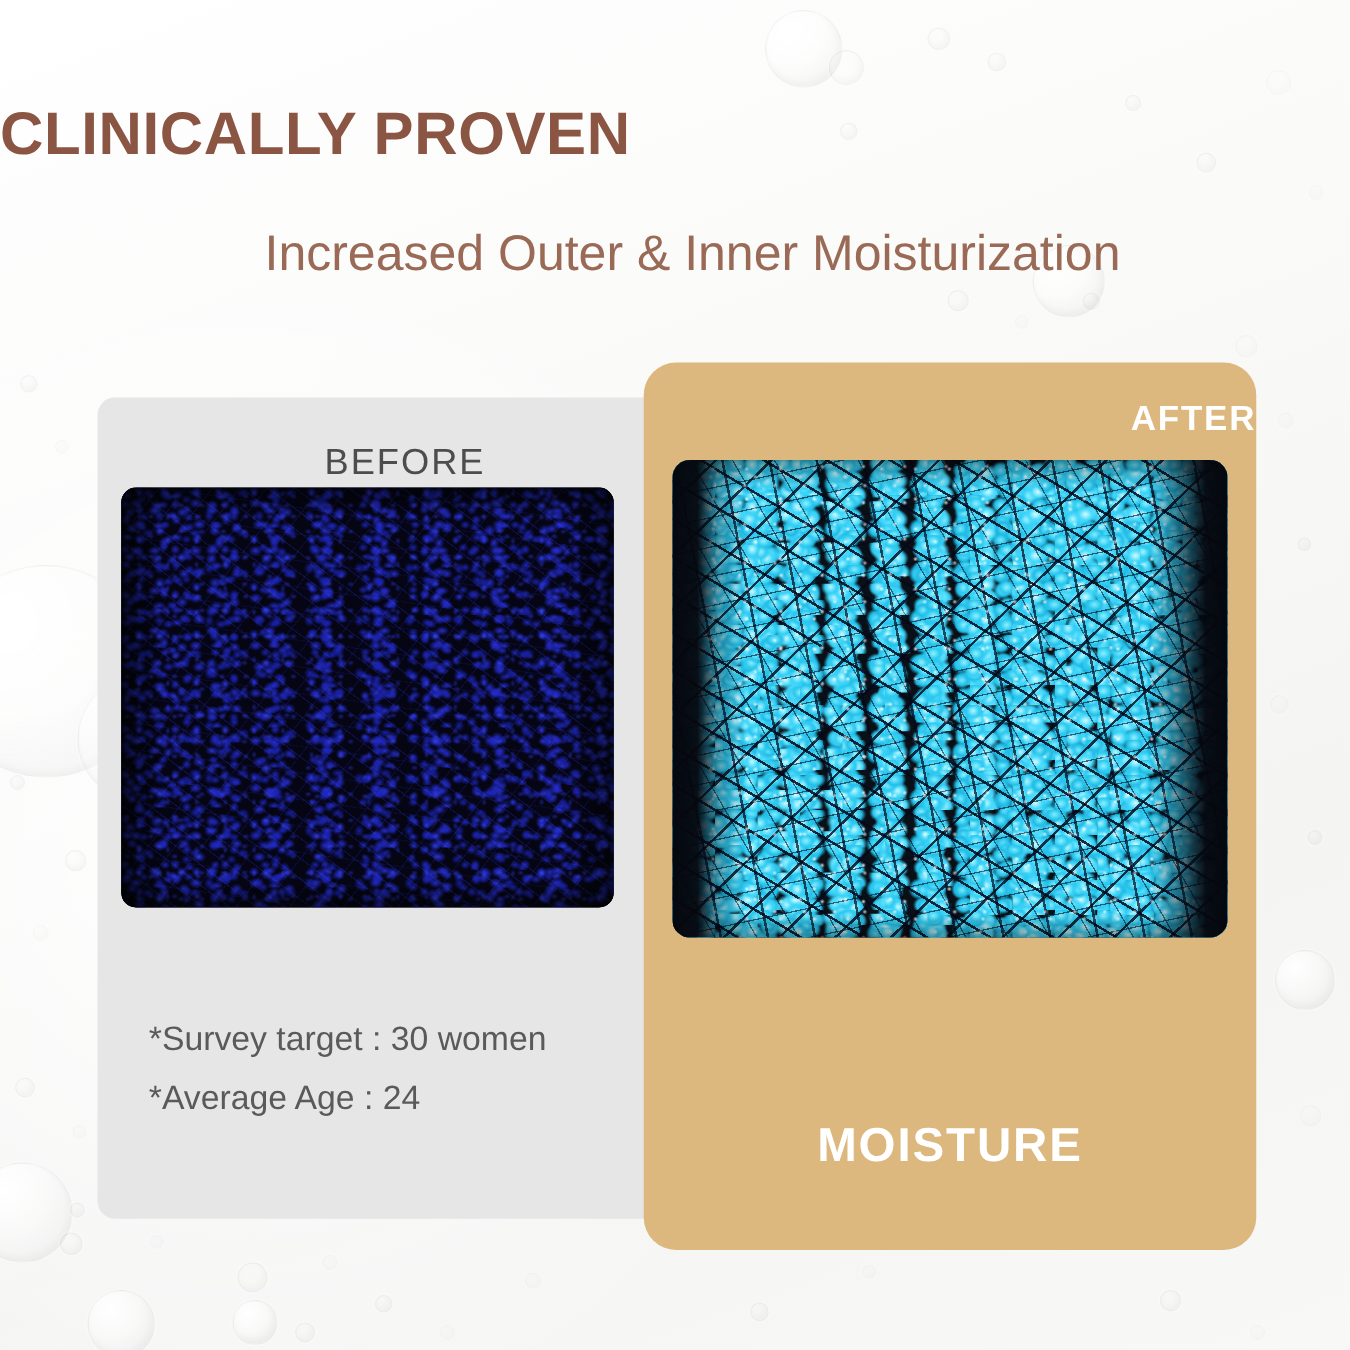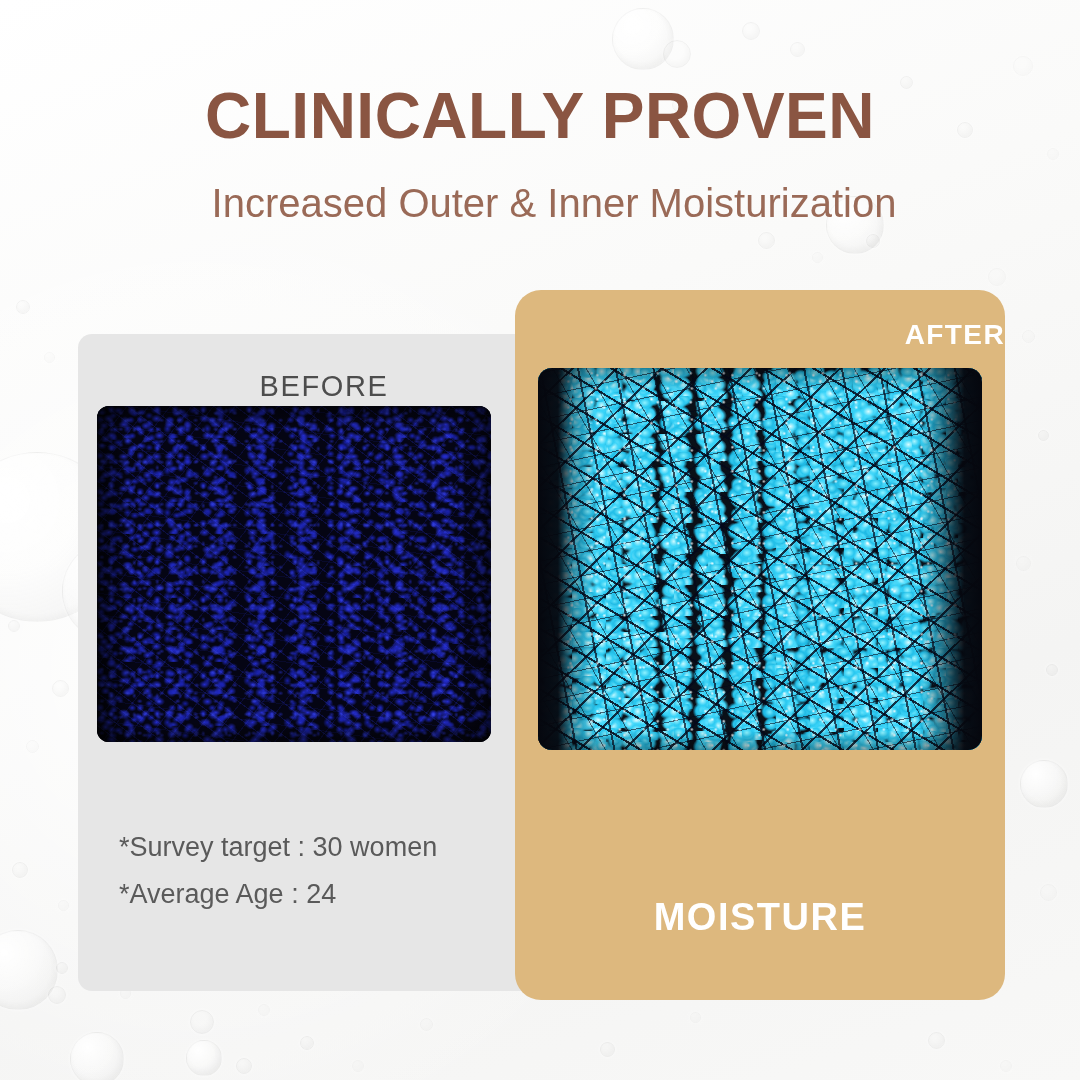--- a/index.html
+++ b/index.html
@@ -26,23 +26,22 @@
     border:1px solid rgba(0,0,0,.035);
     background:radial-gradient(circle at 32% 28%, rgba(255,255,255,.95) 0%, rgba(255,255,255,.35) 42%, rgba(235,235,234,.30) 72%, rgba(228,228,227,.18) 100%);
     box-shadow:inset -2px -3px 6px rgba(0,0,0,.03), 0 0 4px rgba(255,255,255,.6);
   }
   .bub.hollow{background:none;border:1.5px solid rgba(0,0,0,.045);}
   .bub.faint{opacity:.55;}
 
   
   .headline{
     position:absolute;left:0;right:0;top:84px;
-    text-align:center;
     font-weight:bold;
-    font-size:64px;
+    font-size:48px;
     letter-spacing:.5px;
     color:#8a5542;
     line-height:1;
     white-space:nowrap;
   }
   .subhead{
     position:absolute;left:0;right:0;top:183px;
     text-align:center;
     font-size:40px;
     color:#9a6a57;
@@ -50,21 +49,20 @@
     white-space:nowrap;
     padding-left:28px;
   }
 
   
   .panel-before{
     position:absolute;
     left:78px;top:318px;width:492px;height:657px;
     background:#e6e6e6;
     border-radius:14px;
-    margin-top:16px;
   }
   .panel-after{
     position:absolute;
     left:515px;top:290px;width:490px;height:710px;
     background:#ddb87e;
     border-radius:26px;
   }
 
   .label-before{
     position:absolute;left:0;right:0;top:36px;

